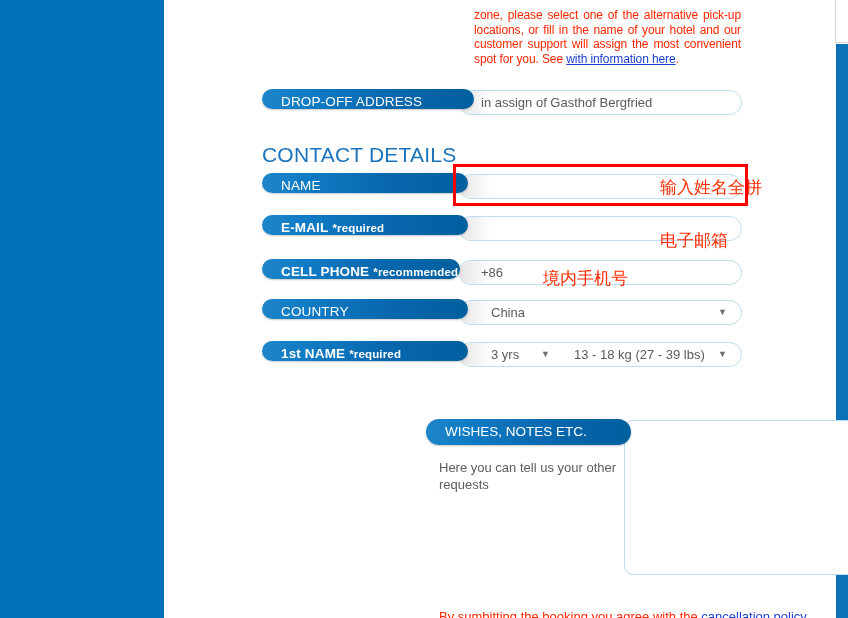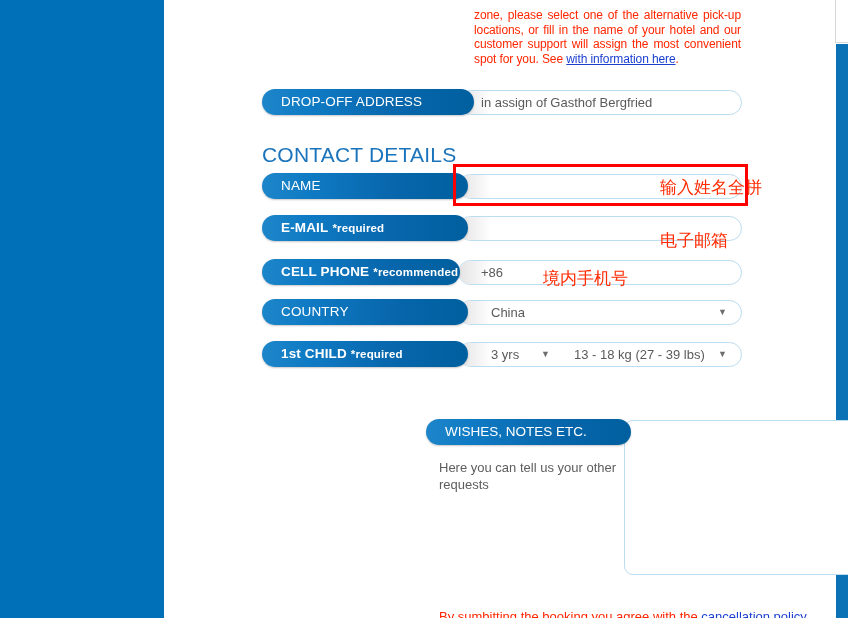--- a/index.html
+++ b/index.html
@@ -75,21 +75,21 @@
 
   
   .row {
     position: absolute;
     left: 98px;
     height: 28px;
   }
   .pill {
     position: absolute;
     left: 0; top: 0;
-    height: 26px;
+    height: 20px;
     border-radius: 13px;
     background: linear-gradient(to right, #1e85c9 0%, #0f7bc4 22%, #0867ad 62%, #005f9e 100%);
     box-shadow: 0 1px 2px rgba(0,0,0,0.22);
     color: #ffffff;
     font-size: 13.5px;
     line-height: 26px;
     padding-left: 19px;
     box-sizing: border-box;
     white-space: nowrap;
     z-index: 3;
@@ -279,21 +279,21 @@
 
   <div class="row" style="top:341px; width:480px;">
     <div class="field" style="left:196px; width:284px;">
       <span class="knob"></span>
       <span class="val" style="left:32px;">3 yrs</span>
       <span class="caret" style="left:82px;">▼</span>
       <span class="val" style="left:115px;">13 - 18 kg (27 - 39 lbs)</span>
       <span class="caret" style="right:14px;">▼</span>
     </div>
     <div class="pill bold-label" style="width:206px;">
-      <span>1st CHILD</span><span class="req" style="margin-left:4px;">*required</span>
+      <span>1st NAME</span><span class="req" style="margin-left:4px;">*required</span>
     </div>
   </div>
 
   <div id="wishes-textarea">
     
   </div>
   <div id="wishes-pill">
     <span>WISHES, NOTES ETC.</span>
   </div>
   <div id="wishes-help">Here you can tell us your other requests</div>

